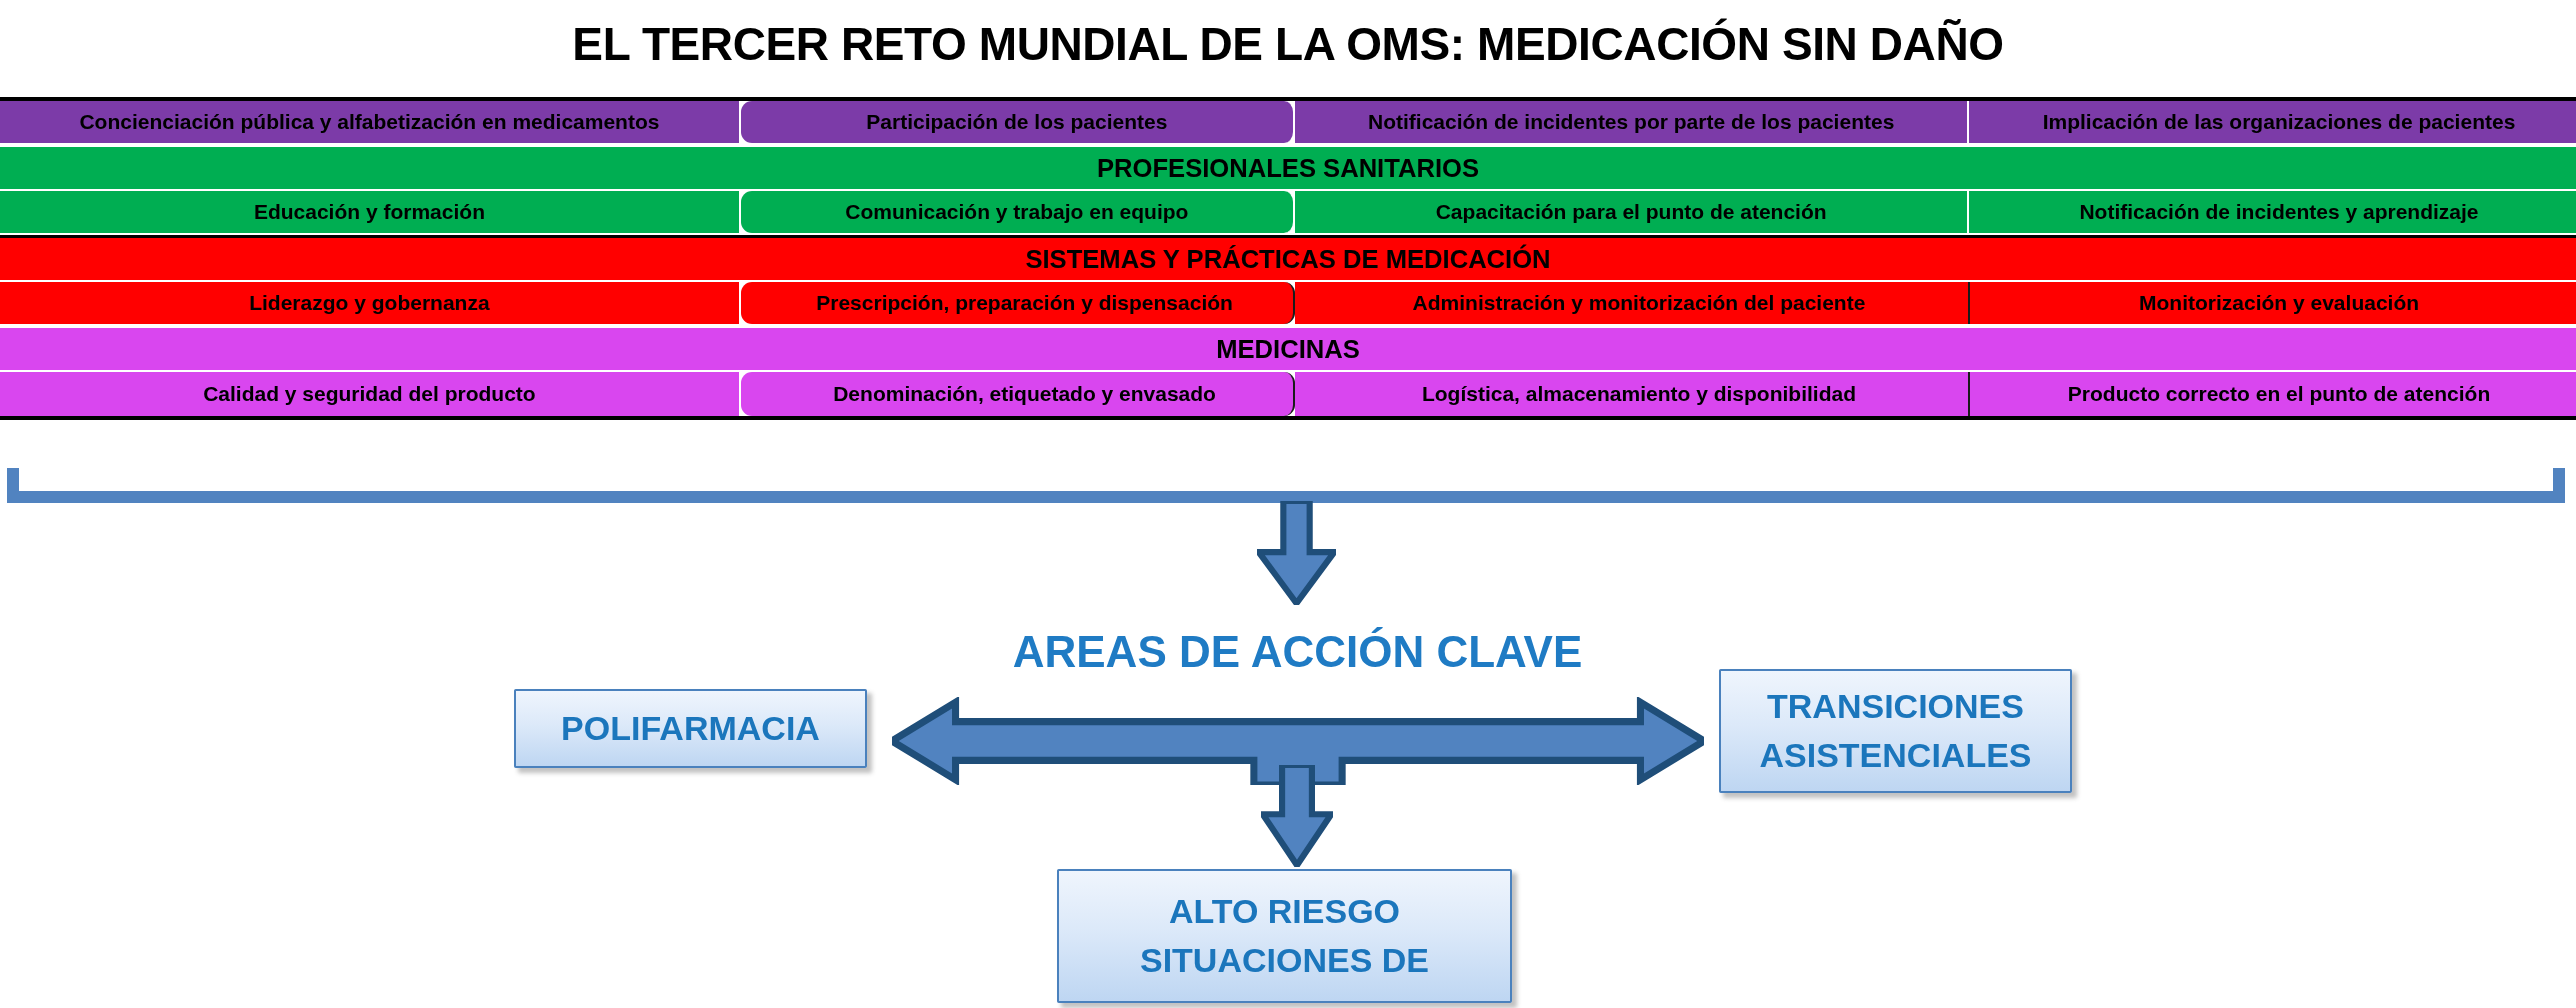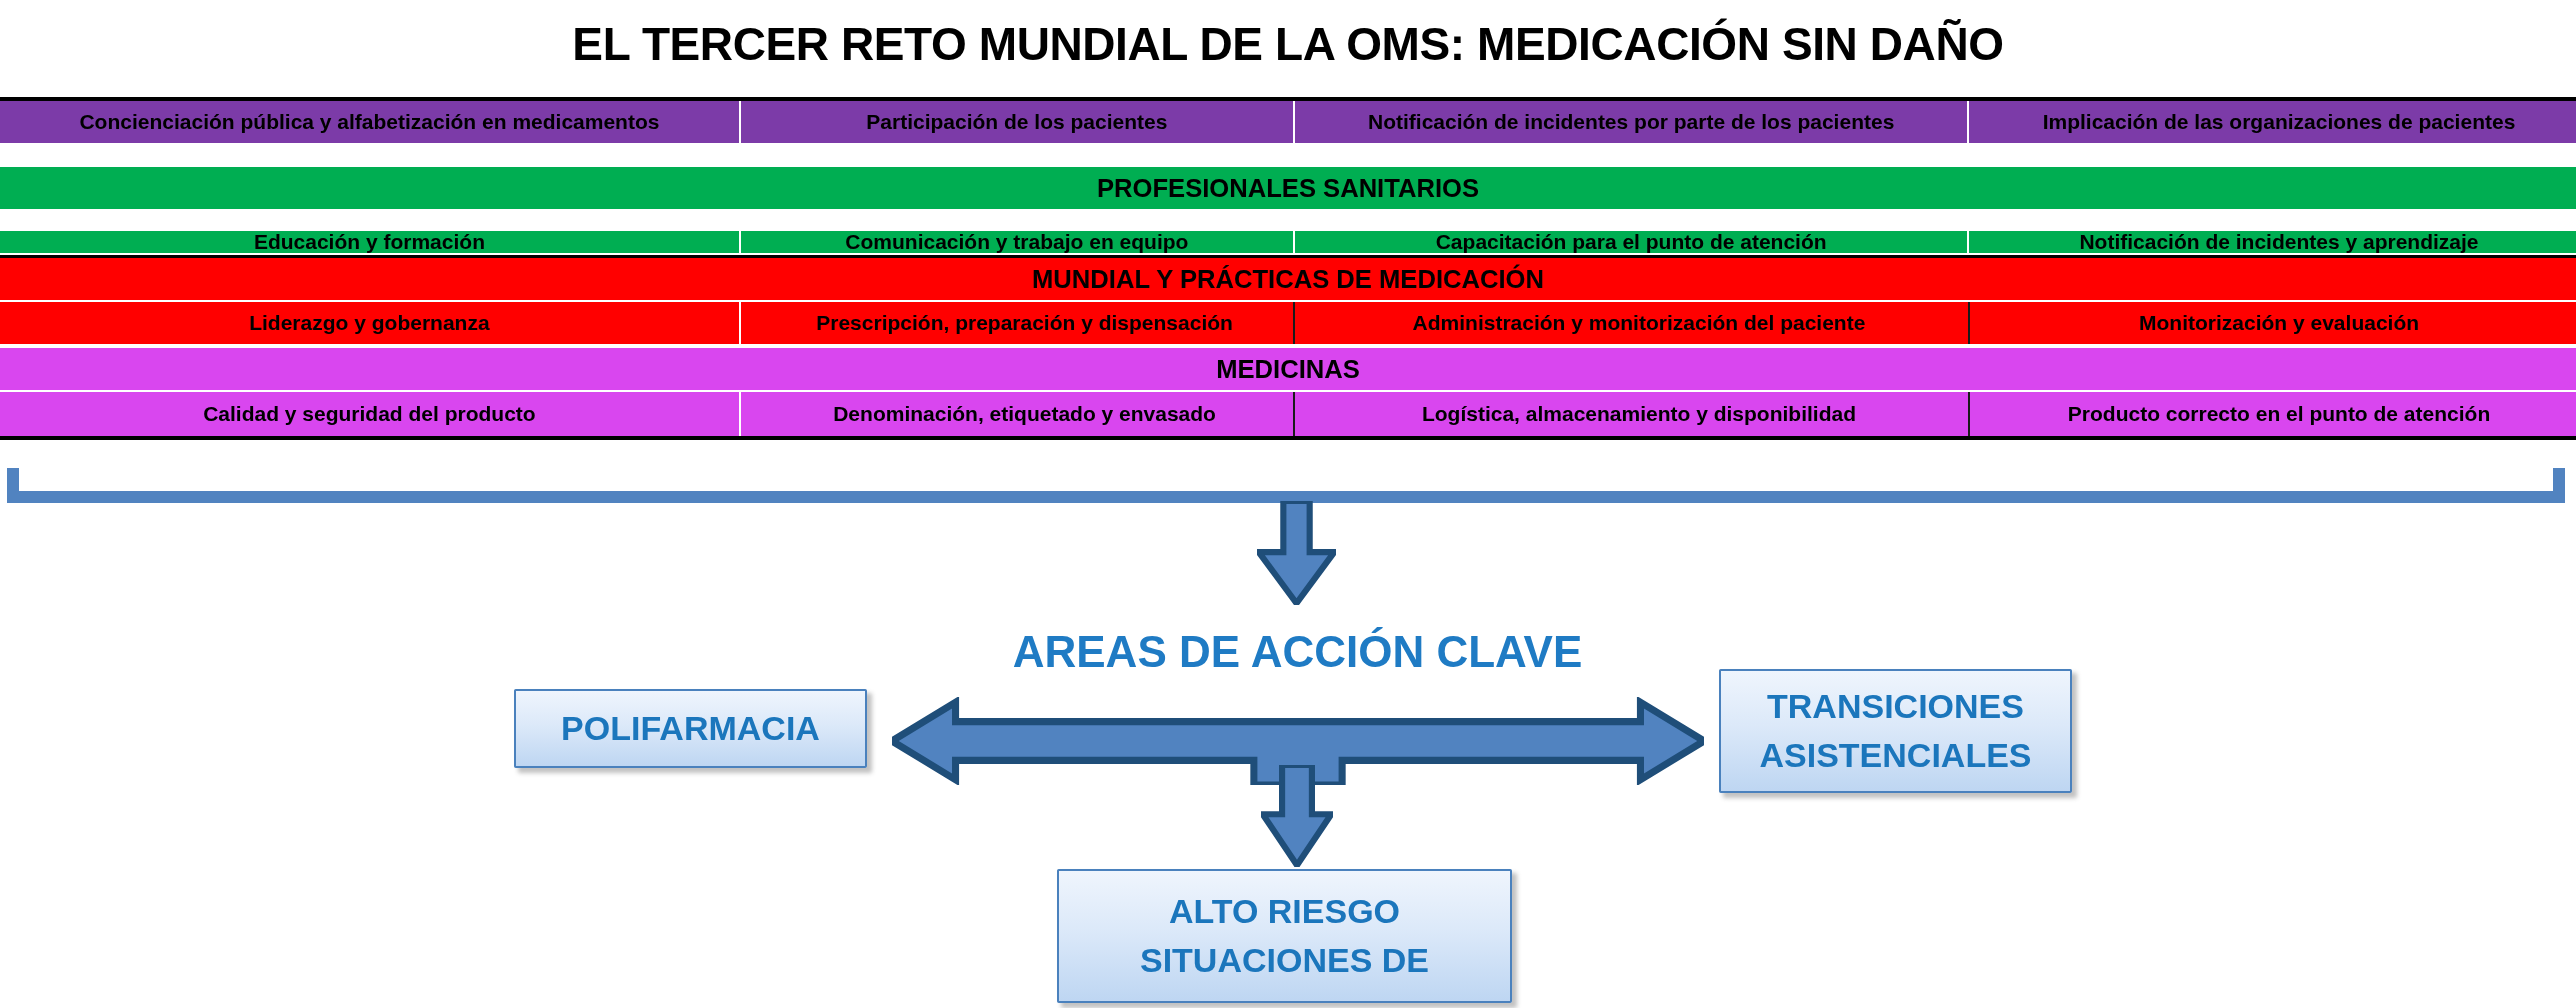--- a/index.html
+++ b/index.html
@@ -47,27 +47,27 @@
     font-size: 21px; font-weight: bold; color: #000;
     padding: 0 3.5px;
     border-right: 2.6px solid #ffffff;
     white-space: nowrap;
     overflow: hidden;
   }
   .cell:last-child { border-right: none; }
 
   
   .c0 { width: 749px; }
-  .c1 { width: 560px; }
+  .c1 { width: 560px; border-radius: 11px; }
   .c2 { width: 682px; }
   .c3 { width: 613px; padding-left: 16px; }
 
   
   .band-purple .band-head, .band-purple .cell { background: #7C3BA8; }
-  .band-green  .band-head, .band-green  .cell { background: #00AE52; margin-top: 20px; }
+  .band-green  .band-head, .band-green  .cell { background: #00AE52; }
   .band-red    .band-head, .band-red    .cell { background: #FF0000; }
   .band-orange .band-head, .band-orange .cell { background: #d946ef; }
 
   .band-green  { border-top: 2.6px solid #ffffff; }
   .band-red    { border-top: 3.5px solid #000000; }
   .band-orange { border-top: 2.6px solid #ffffff; }
 
   
   .sep-dark { border-right: 2.6px solid #1a1a1a; padding-left: 19px; }
 
@@ -160,21 +160,21 @@
       <div class="band-head">PROFESIONALES SANITARIOS</div>
       <div class="band-row">
         <div class="cell c0">Educación y formación</div>
         <div class="cell c1">Comunicación y trabajo en equipo</div>
         <div class="cell c2">Capacitación para el punto de atención</div>
         <div class="cell c3">Notificación de incidentes y aprendizaje</div>
       </div>
     </div>
 
     <div class="band band-red">
-      <div class="band-head">MUNDIAL Y PRÁCTICAS DE MEDICACIÓN</div>
+      <div class="band-head">SISTEMAS Y PRÁCTICAS DE MEDICACIÓN</div>
       <div class="band-row">
         <div class="cell c0">Liderazgo y gobernanza</div>
         <div class="cell c1 sep-dark">Prescripción, preparación y dispensación</div>
         <div class="cell c2 sep-dark">Administración y monitorización del paciente</div>
         <div class="cell c3">Monitorización y evaluación</div>
       </div>
     </div>
 
     <div class="band band-orange">
       <div class="band-head">MEDICINAS</div>

